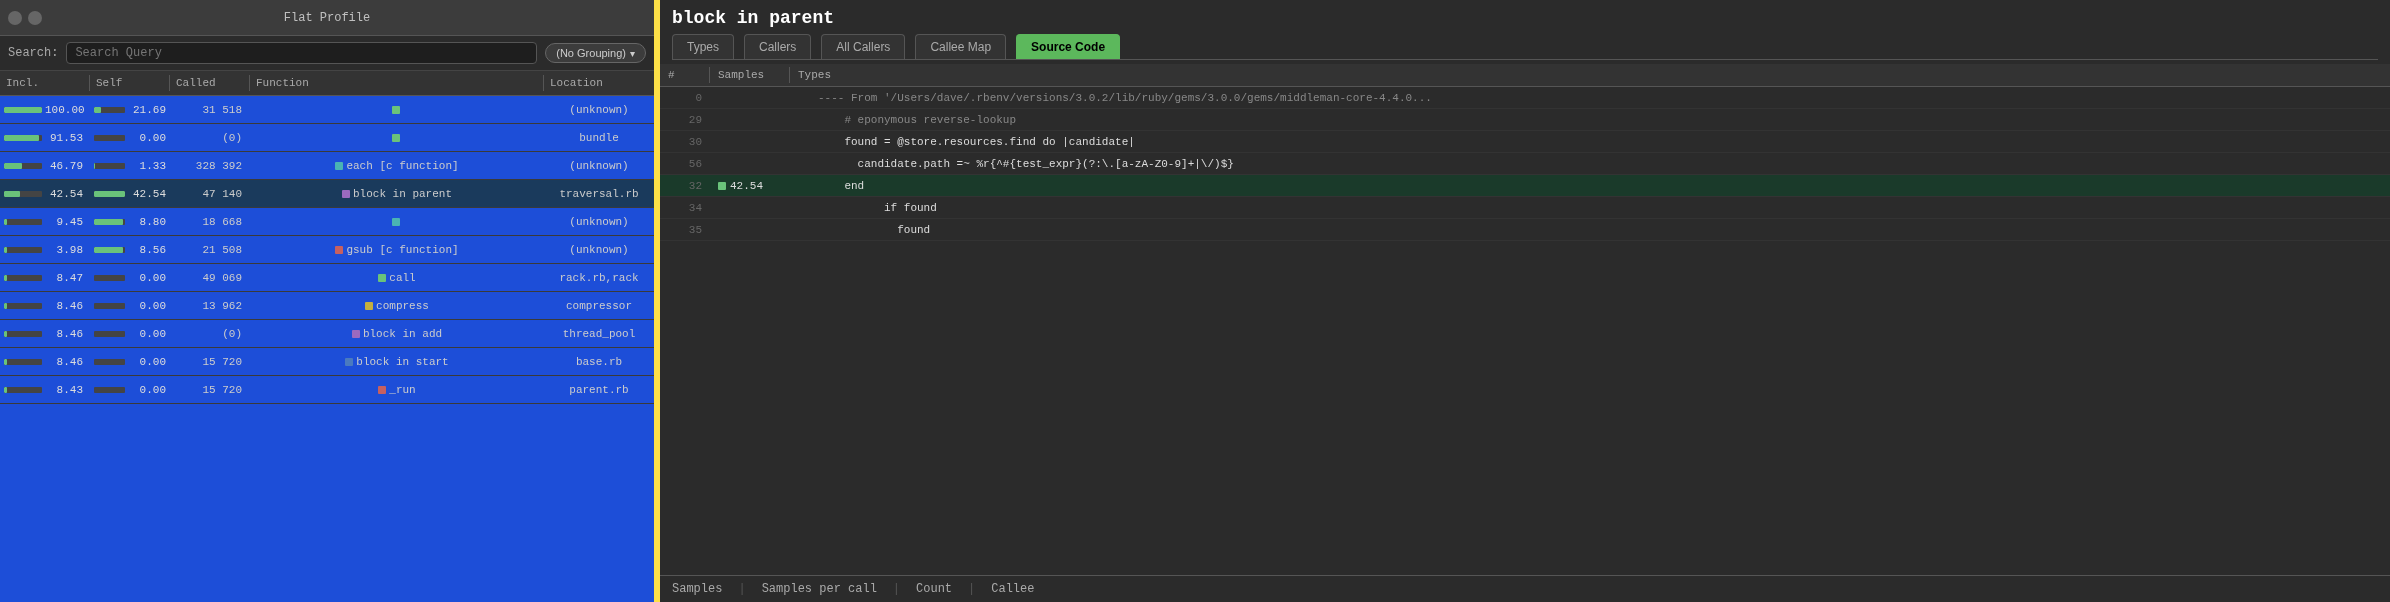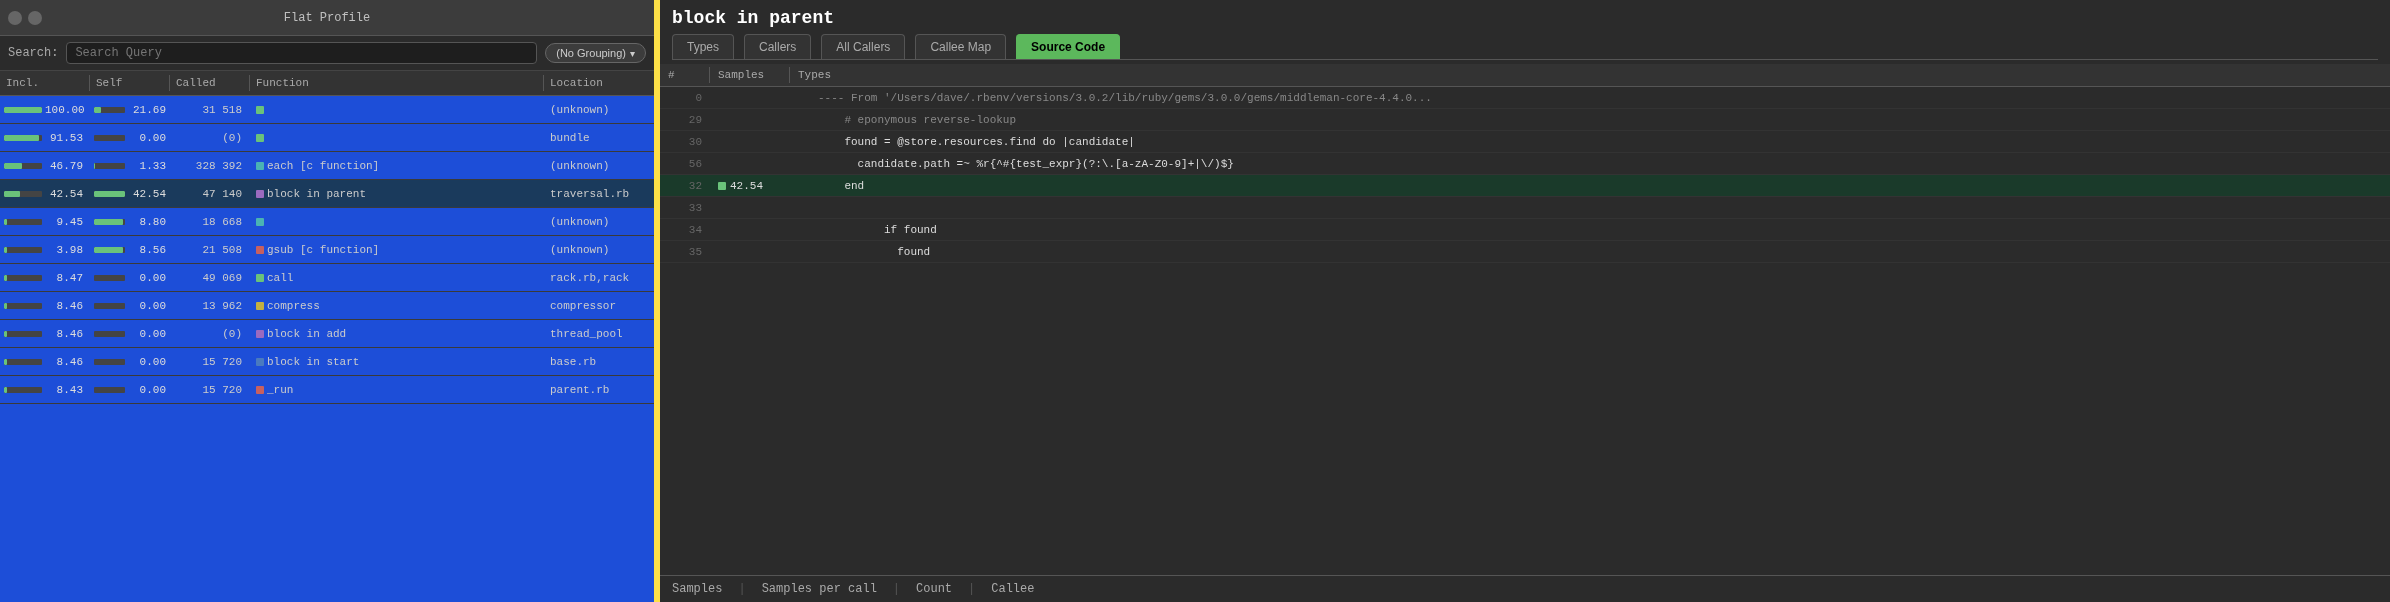--- a/index.html
+++ b/index.html
@@ -123,20 +123,21 @@
     .td {
       padding: 2px 6px;
       font-size: 11px;
       color: #ccc;
       overflow: hidden;
       text-overflow: ellipsis;
       white-space: nowrap;
       display: flex;
       align-items: center;
       gap: 3px;
+      justify-content: center;
     }
     .incl-cell {
       flex-direction: column;
       gap: 1px;
       padding: 2px 4px;
     }
     .bar-container {
       width: 38px;
       height: 6px;
       background: #444;
@@ -641,25 +642,20 @@
     <div class="source-line-num">56</div>
     <div class="source-samples"></div>
     <div class="source-code-text">      candidate.path =~ %r{^#{test_expr}(?:\.[a-zA-Z0-9]+|\/)$}</div>
   </div>
         <div class="source-row highlighted">
     <div class="source-line-num">32</div>
     <div class="source-samples"><span class="source-dot"></span>42.54</div>
     <div class="source-code-text">    end</div>
   </div>
         <div class="source-row">
-    <div class="source-line-num">33</div>
-    <div class="source-samples"></div>
-    <div class="source-code-text"></div>
-  </div>
-        <div class="source-row">
     <div class="source-line-num">34</div>
     <div class="source-samples"></div>
     <div class="source-code-text">          if found</div>
   </div>
         <div class="source-row">
     <div class="source-line-num">35</div>
     <div class="source-samples"></div>
     <div class="source-code-text">            found</div>
   </div>
       </div>

